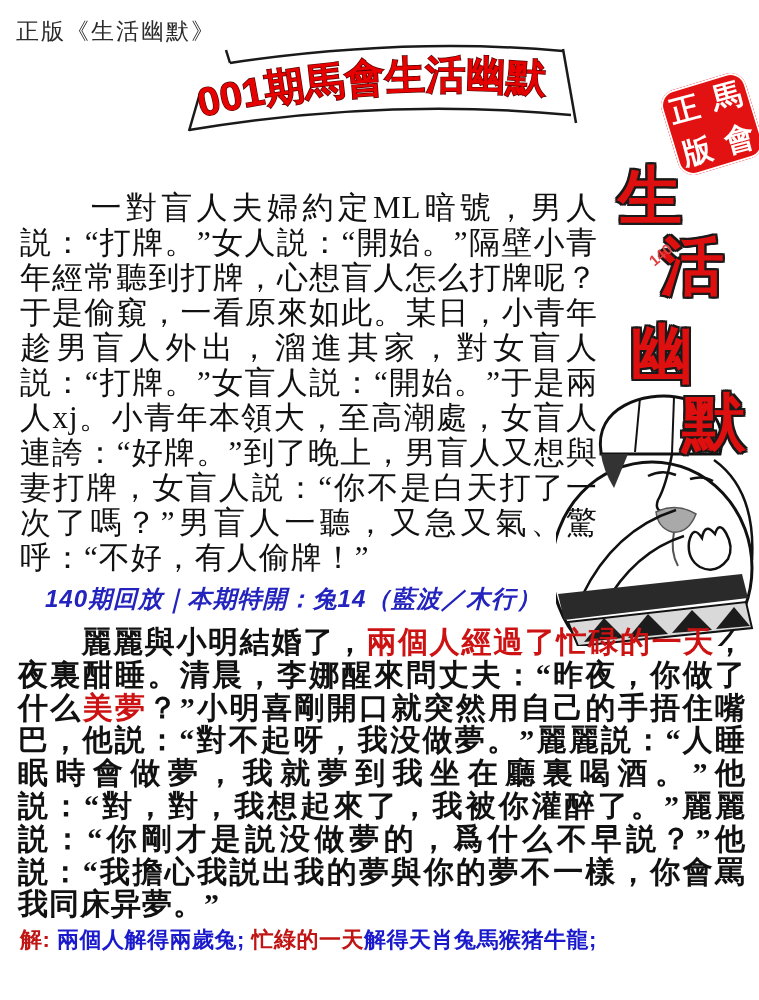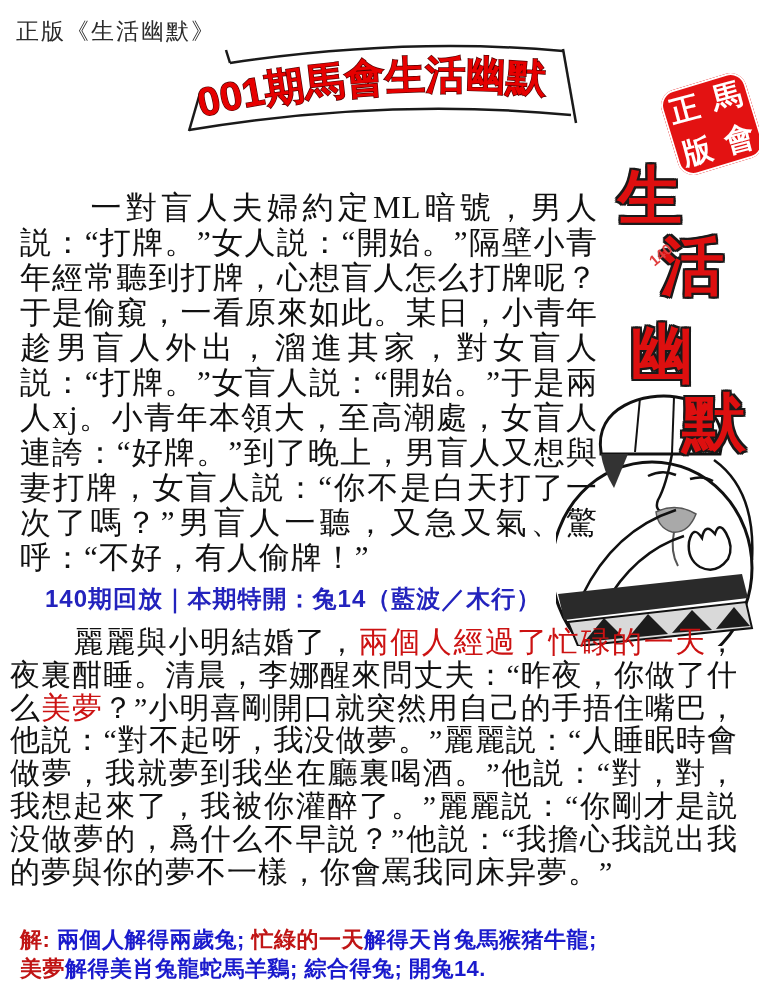--- a/index.html
+++ b/index.html
@@ -25,26 +25,26 @@
       -2px -2px #1a1a1a,2px 2px #1a1a1a,-2px 2px #1a1a1a,2px -2px #1a1a1a;}
   .char-sheng{left:618px;top:164px;}
   .char-huo{left:660px;top:234px;}
   .char-you{left:630px;top:322px;}
   .char-mo{left:682px;top:390px;}
   .watermark-140{left:648px;top:246px;color:#e04040;font-size:15px;font-weight:bold;
     transform:rotate(-40deg);z-index:7;font-family:"Liberation Sans",sans-serif;}
   
   .joke1{left:20px;top:142px;width:578px;height:425px;font-size:31px;line-height:35px;
     text-align:justify;letter-spacing:1px;z-index:2;margin-top:48px;}
-  .joke2{left:10px;top:626px;width:728px;height:300px;font-size:30px;line-height:32.8px;
-    text-align:justify;letter-spacing:1px;z-index:2;}
+  .joke2{left:18px;top:626px;width:728px;height:300px;font-size:30px;line-height:32.8px;
+    text-align:justify;letter-spacing:1px;z-index:2;font-weight:bold;}
   .red-inline{color:#cc1212;}
   
   .result-line{left:45px;top:583px;font-size:24px;font-weight:bold;color:#2323bd;
-    letter-spacing:1px;z-index:2;font-family:"Liberation Sans","DejaVu Sans",sans-serif;}
+    letter-spacing:1px;z-index:2;font-family:"Liberation Sans","DejaVu Sans",sans-serif;font-style:italic;}
   
   .analysis{left:20px;top:925px;width:730px;font-size:22px;line-height:29px;font-weight:bold;
     color:#1a1acc;z-index:2;font-family:"Liberation Sans","DejaVu Sans",sans-serif;letter-spacing:0.5px;}
   .analysis .red-inline{color:#c01515;}
   
   .illustration{left:556px;top:390px;width:203px;height:256px;z-index:1;}
 </style>
 </head>
 <body>
 
@@ -117,16 +117,13 @@
 <div class="abs result-line">140期回放｜本期特開：兔14（藍波／木行）</div>
 
 <div class="abs joke2">
   <span>　　麗麗與小明結婚了，</span><span class="red-inline">兩個人經過了忙碌的一天</span><span>，夜裏酣睡。清晨，李娜醒來問丈夫：“昨夜，你做了什么</span><span class="red-inline">美夢</span><span>？”小明喜剛開口就突然用自己的手捂住嘴巴，他説：“對不起呀，我没做夢。”麗麗説：“人睡眠時會做夢，我就夢到我坐在廳裏喝酒。”他説：“對，對，我想起來了，我被你灌醉了。”麗麗説：“你剛才是説没做夢的，爲什么不早説？”他説：“我擔心我説出我的夢與你的夢不一樣，你會罵我同床异夢。”</span>
 </div>
 
 <div class="abs analysis">
   <div>
     <span class="red-inline">解:</span><span> 兩個人解得兩歲兔; </span><span class="red-inline">忙綠的一天</span><span>解得天肖兔馬猴猪牛龍;</span>
   </div>
-  <div>
-    <span class="red-inline">美夢</span><span>解得美肖兔龍蛇馬羊鷄; 綜合得兔; 開兔14.</span>
-  </div>
 </div>
 
 </body></html>

